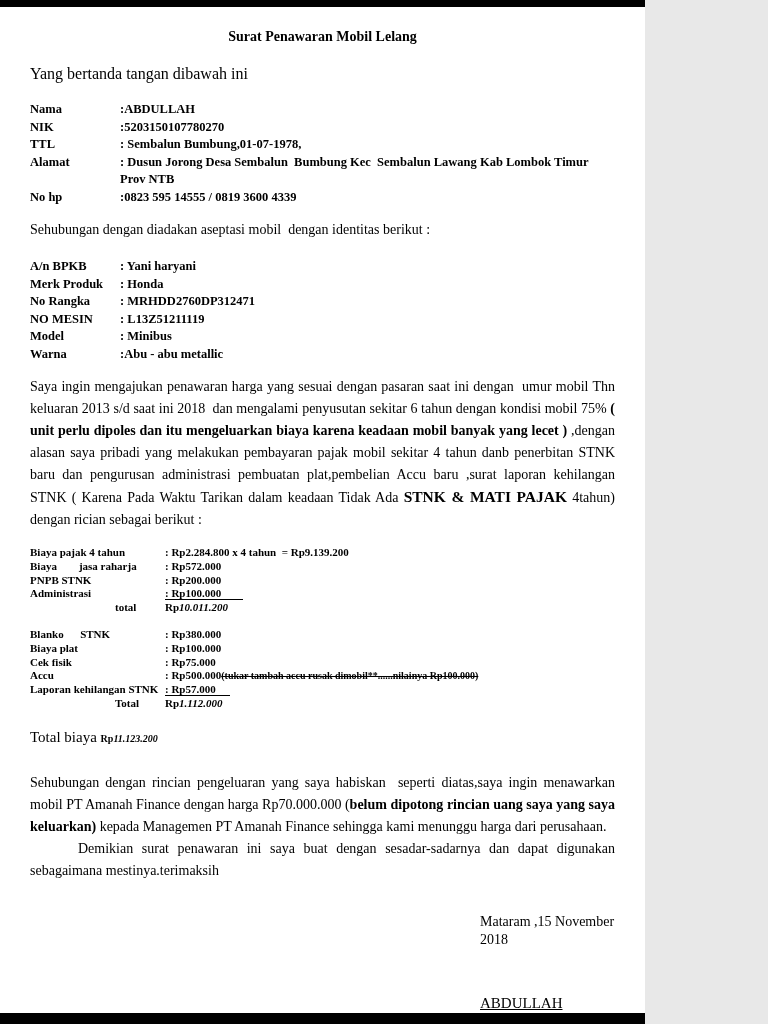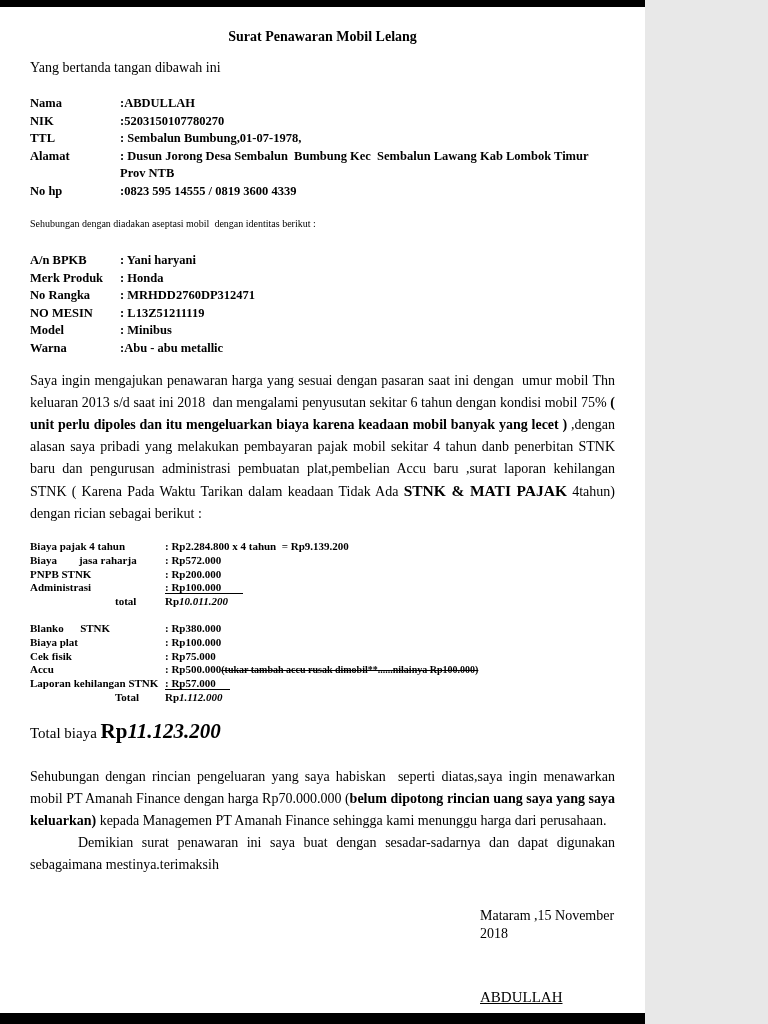--- a/index.html
+++ b/index.html
@@ -14,49 +14,49 @@
     width:645px; height:1024px;
     background:#fff;
     overflow:hidden;
   }
   .bar { position:absolute; left:0; right:0; background:#000; }
   .bar.top { top:0; height:7px; }
   .bar.bottom { bottom:0; height:11px; }
   .content { padding:29px 30px 0 30px; }
 
   .title { font-size:14px; font-weight:bold; text-align:center; line-height:16px; }
-  .intro { margin-top:14px; font-size:14px; line-height:18px; white-space:pre-wrap; }
+  .intro { margin-top:20px; font-size:16px; line-height:18px; white-space:pre-wrap; }
 
   .kv-table { margin-top:18px; font-weight:bold; }
   .kv-row { display:flex; font-size:12.5px; line-height:17.5px; }
   .kv-label { flex:0 0 90px; white-space:pre-wrap; }
   .kv-value { white-space:pre-wrap; }
 
-  .vehicle-intro { margin-top:15px; font-size:10px; line-height:18px; white-space:pre-wrap; }
+  .vehicle-intro { margin-top:15px; font-size:14px; line-height:18px; white-space:pre-wrap; }
   .vehicle-table { margin-top:19px; }
 
   .offer-par, .closing {
     font-size:14px; line-height:22px; text-align:justify; white-space:pre-wrap;
   }
   .offer-par { margin-top:13px; }
   .closing { margin-top:23px; }
   .big { font-size:15.5px; }
 
   .cost-table { margin-top:15px; font-weight:bold; }
   .cost-table.second { margin-top:13px; }
   .cost-table .kv-row { font-size:11px; line-height:13.8px; }
   .cost-table .kv-label { flex:0 0 135px; }
   .total-row .kv-label { padding-left:85px; }
   .u-ext { border-bottom:1px solid #000; padding-right:22px; }
   .u-ext.short { padding-right:14px; }
   .strike { text-decoration:line-through; font-size:10px; }
   .ital { font-style:italic; }
 
   .grand-total { margin-top:16px; font-size:15px; line-height:20px; }
-  .grand-total b { font-size:21px; }
+  .grand-total b { font-size:10px; }
 
   .final { font-size:14px; line-height:22px; text-align:justify; text-indent:48px; }
 
   .date-line { margin-top:31px; padding-left:450px; font-size:14px; line-height:18px; }
   .signature { margin-top:45px; padding-left:450px; font-size:15px; line-height:19px; }
   .signature .name { text-decoration:underline; }
 </style>
 </head>
 <body>
 

